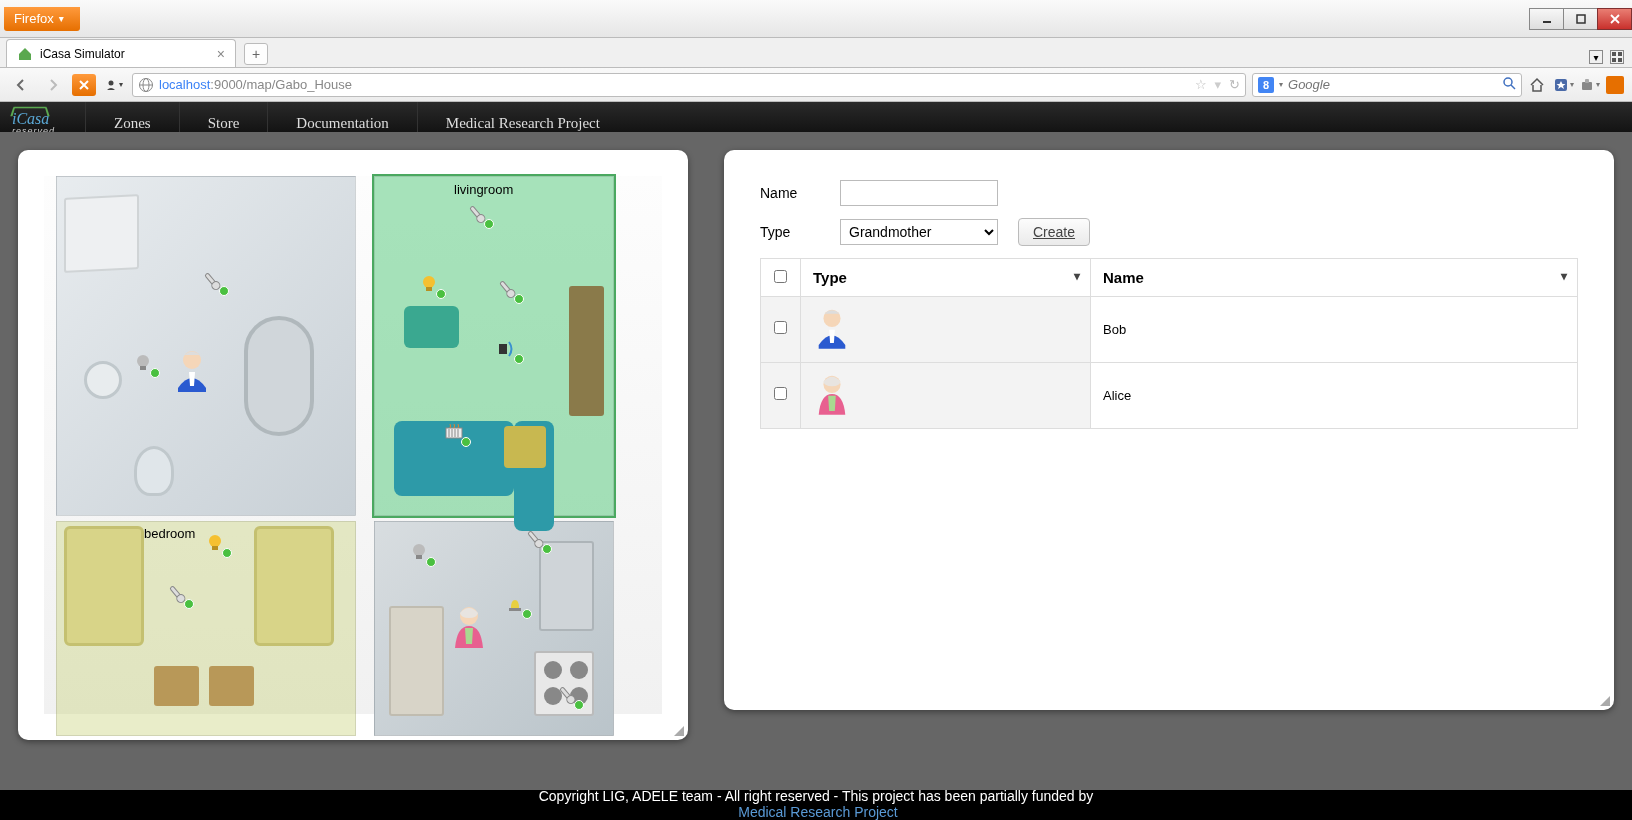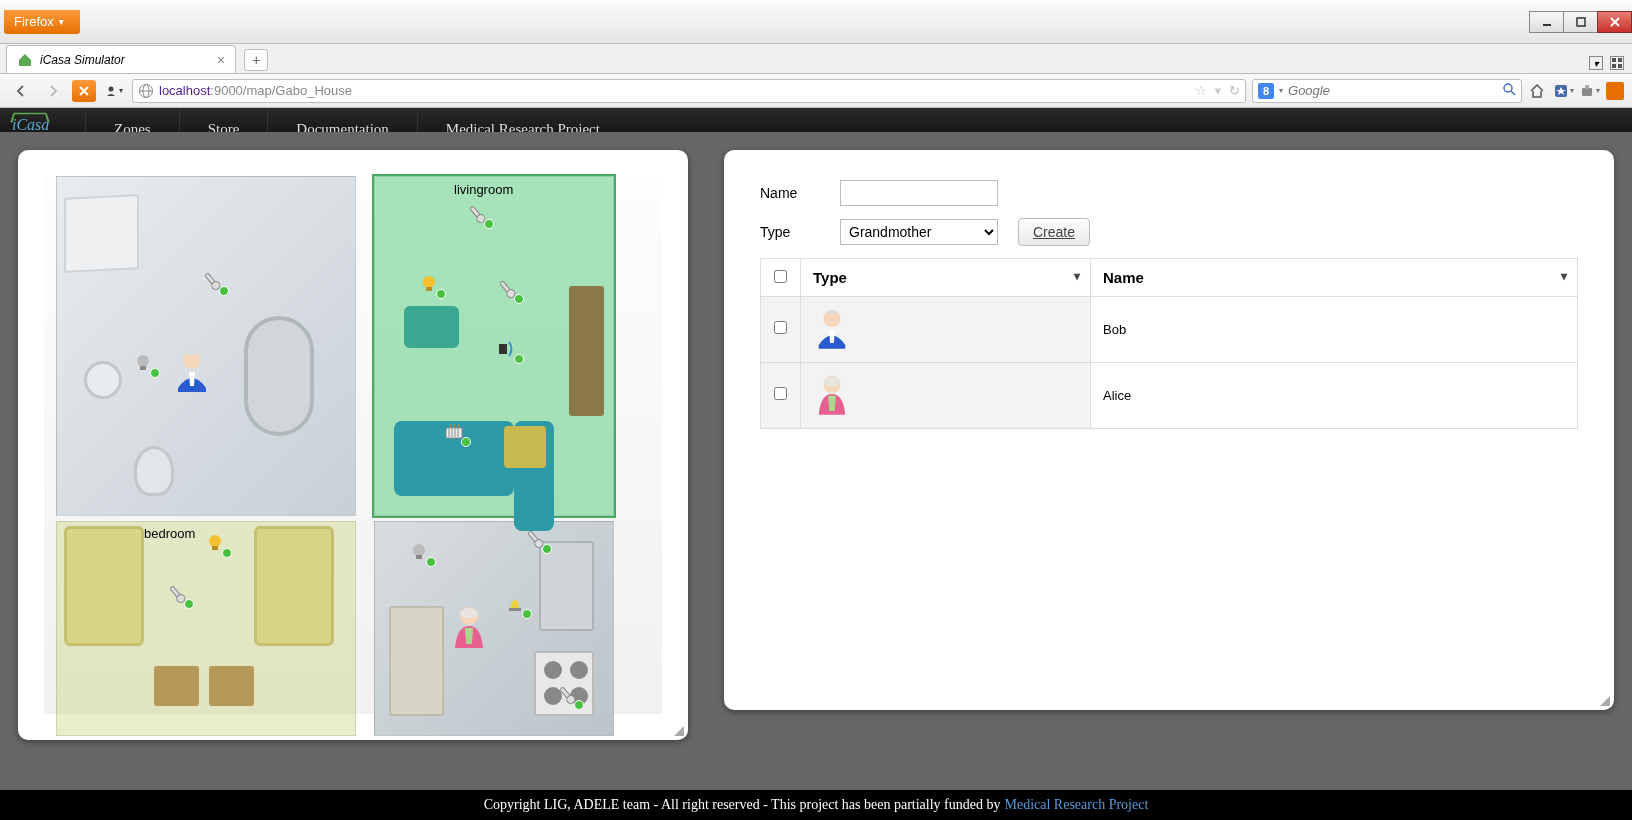--- a/index.html
+++ b/index.html
@@ -1,47 +1,47 @@
 <!DOCTYPE html>
 <html><head>
 <meta charset="utf-8">
 <style>
 * { margin: 0; padding: 0; box-sizing: border-box; }
 body { font-family: Arial, Helvetica, sans-serif; font-size: 13px; background: #e8e8e8; width: 1632px; height: 820px; overflow: hidden; position: relative; }
 
 
-.win-titlebar { height: 44px; background: linear-gradient(to bottom, #fafafa, #e6e6e6); border-bottom: 1px solid #bbb; display: flex; align-items: center; }
+.win-titlebar { height: 38px; background: linear-gradient(to bottom, #fafafa, #e6e6e6); border-bottom: 1px solid #bbb; display: flex; align-items: center; }
 .firefox-btn { background: linear-gradient(to bottom, #ff9a3c, #e66f00); color: #fff; padding: 3px 16px 3px 10px; border-radius: 0 0 3px 3px; margin-left: 4px; font-size: 13px; display: flex; align-items: center; gap: 5px; height: 24px; }
 .firefox-btn::after { content: "▾"; font-size: 10px; }
 .win-btns { margin-left: auto; display: flex; }
 .win-btn { width: 35px; height: 22px; display: flex; align-items: center; justify-content: center; border: 1px solid #888; margin-left: -1px; background: linear-gradient(to bottom, #f7f7f7, #dedede); cursor: pointer; }
 .win-btn.close { background: linear-gradient(to bottom, #e97e73, #c9302c); color: #fff; border-color: #803030; }
 .win-btn svg { width: 12px; height: 12px; }
 
 
-.tabs-row { height: 30px; background: #f0f0f0; border-bottom: 1px solid #bcbcbc; display: flex; align-items: flex-end; padding-left: 6px; font-style: italic; }
+.tabs-row { height: 30px; background: #f0f0f0; border-bottom: 1px solid #bcbcbc; display: flex; align-items: flex-end; padding-left: 6px; }
 .browser-tab { background: #fff; border: 1px solid #bcbcbc; border-bottom: none; border-radius: 4px 4px 0 0; padding: 5px 10px; display: flex; align-items: center; gap: 7px; font-size: 12px; min-width: 230px; height: 28px; }
 .tab-favicon { width: 16px; height: 16px; display: inline-flex; align-items: center; justify-content: center; }
 .tab-close { margin-left: auto; color: #888; cursor: pointer; font-size: 14px; }
 .new-tab { width: 24px; height: 22px; margin-left: 8px; margin-bottom: 2px; border: 1px solid #bbb; border-radius: 3px; display: flex; align-items: center; justify-content: center; background: #fdfdfd; cursor: pointer; font-size: 14px; color: #666; }
 .tabs-right { margin-left: auto; display: flex; align-items: center; gap: 7px; padding-right: 8px; padding-bottom: 3px; }
 .tabs-right-btn { width: 14px; height: 14px; border: 1px solid #888; display: flex; align-items: center; justify-content: center; cursor: pointer; }
 
 
 .nav-bar { height: 34px; background: linear-gradient(to bottom, #f9f9f9, #ececec); border-bottom: 1px solid #bcbcbc; display: flex; align-items: center; padding: 0 8px; gap: 6px; }
 .nav-btn { width: 26px; height: 24px; display: flex; align-items: center; justify-content: center; cursor: pointer; color: #555; border-radius: 3px; }
 .nav-btn.back svg, .nav-btn.fwd svg { width: 14px; height: 14px; fill: #6b6b6b; }
 .nav-orange { width: 24px; height: 22px; background: linear-gradient(to bottom, #ff9a3c, #e66f00); border-radius: 3px; display: flex; align-items: center; justify-content: center; cursor: pointer; }
 .nav-orange svg { fill: #fff; width: 12px; height: 12px; }
 .nav-dark { width: 24px; height: 22px; display: flex; align-items: center; justify-content: center; cursor: pointer; color: #444; font-size: 11px; }
 .nav-dark::after { content: "▾"; font-size: 8px; margin-left: 2px; }
 .url-bar { flex: 1; height: 24px; border: 1px solid #bcbcbc; border-radius: 3px; background: #fff; display: flex; align-items: center; padding: 0 5px; gap: 5px; }
 .url-globe { width: 16px; height: 16px; }
 .url-text { font-size: 13px; color: #333; }
-.url-text .host { color: #4c1d95; }
+.url-text .host { color: #3b82f6; }
 .url-text .path { color: #888; }
 .url-right { margin-left: auto; display: flex; gap: 8px; align-items: center; color: #bbb; }
 .search-box { width: 270px; height: 24px; border: 1px solid #bcbcbc; border-radius: 3px; background: #fff; display: flex; align-items: center; padding: 0 5px; gap: 5px; }
 .google-icon { width: 16px; height: 16px; background: #4285f4; color: #fff; font-size: 11px; font-weight: bold; display: flex; align-items: center; justify-content: center; border-radius: 2px; }
 .search-input { border: none; outline: none; flex: 1; font-style: italic; color: #999; font-size: 13px; }
 .search-mag { color: #888; cursor: pointer; }
 .toolbar-icon { width: 20px; height: 20px; display: flex; align-items: center; justify-content: center; cursor: pointer; color: #555; }
 .toolbar-icon::after { content: "▾"; font-size: 8px; margin-left: 2px; color: #777; }
 .toolbar-icon.no-drop::after { content: ""; }
 .toolbar-orange-sq { width: 18px; height: 18px; background: #e66f00; border-radius: 2px; }
@@ -118,21 +118,21 @@
 .ptable th, .ptable td { border: 1px solid #ddd; padding: 10px 12px; text-align: left; vertical-align: middle; }
 .ptable th { background: #fff; font-size: 15px; position: relative; }
 .ptable th .sort-arrow { position: absolute; right: 10px; color: #444; font-size: 12px; }
 .ptable td.chk { width: 40px; text-align: center; background: #f3f3f3; }
 .ptable td.type-cell { width: 290px; background: #f3f3f3; }
 .ptable th.chk-h { width: 40px; text-align: center; }
 
 .person-avatar { width: 38px; height: 42px; display: inline-block; }
 
 
-.footer { position: absolute; bottom: 0; left: 0; right: 0; height: 30px; background: #000; color: #fff; font-family: Liberation Serif, serif; font-size: 14px; display: flex; align-items: center; justify-content: center; }
+.footer { position: absolute; bottom: 0; left: 0; right: 0; height: 30px; background: #000; color: #fff; font-family: Liberation Sans, sans-serif; font-size: 14px; display: flex; align-items: center; justify-content: flex-end; flex-direction: column; }
 .footer a { color: #5a9ad6; text-decoration: none; margin-left: 4px; }
 </style>
 </head>
 <body>
 
 <div class="win-titlebar">
   <div class="firefox-btn">
     <span>Firefox</span>
   </div>
   <div class="win-btns">

